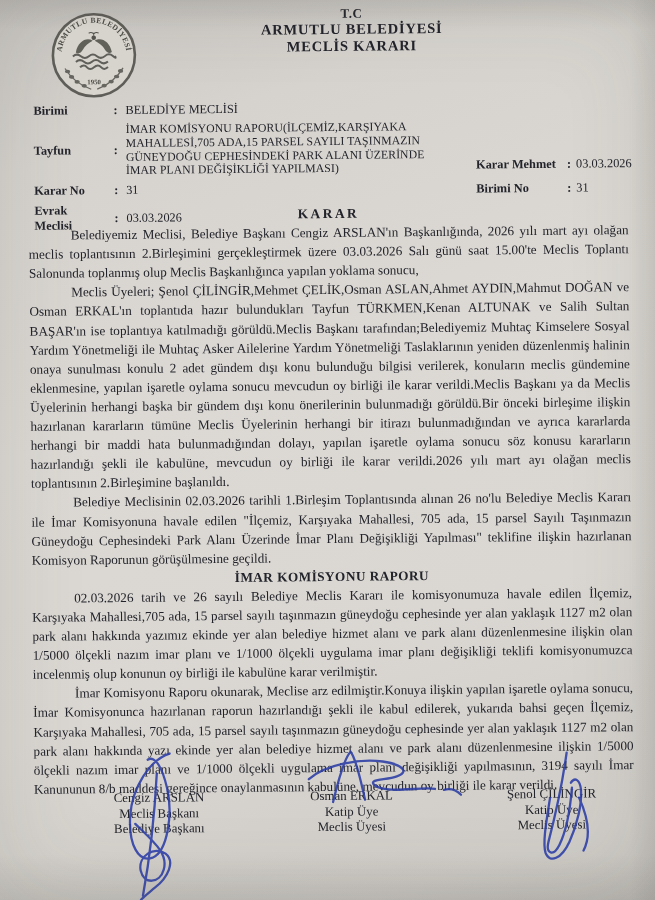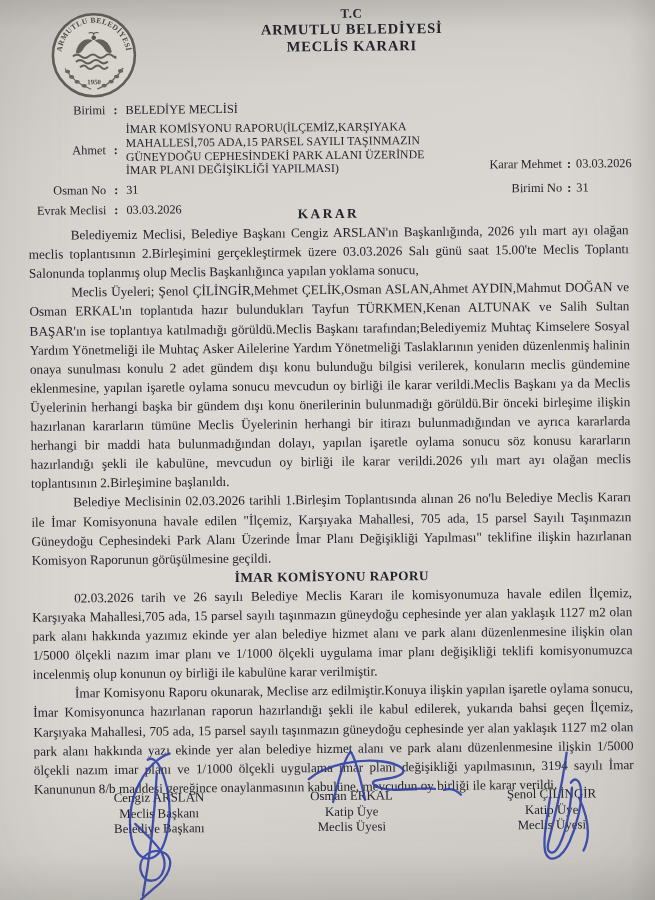--- a/index.html
+++ b/index.html
@@ -20,21 +20,21 @@
 
   .logo{position:absolute;left:52px;top:8px;width:90px;height:90px;}
 
   .title-block{position:absolute;left:215px;top:6px;width:280px;text-align:center;font-weight:bold;}
   .title-block .t1{font-size:13px;line-height:15px;letter-spacing:.5px;}
   .title-block .t2{font-size:14.5px;line-height:17px;letter-spacing:.8px;}
   .title-block .t3{font-size:14.5px;line-height:17px;letter-spacing:.8px;}
 
   .meta-left{position:absolute;left:36px;top:101px;width:436px;font-size:12.3px;}
   .mrow{display:flex;align-items:center;margin-bottom:5px;}
-  .mlabel{font-weight:normal;width:72px;flex:0 0 72px;text-align:right;}
+  .mlabel{font-weight:bold;width:72px;flex:0 0 72px;}
   .mcolon{font-weight:bold;width:20px;flex:0 0 20px;text-align:center;}
   .mvalue{flex:1;}
   .konusu .mvalue{font-size:11.7px;line-height:13.8px;letter-spacing:.1px;}
 
   .meta-right{position:absolute;left:478px;top:159px;width:172px;font-size:12.4px;}
   .meta-right .mlabel{width:86px;flex:0 0 86px;}
   .meta-right .mcolon{width:14px;flex:0 0 14px;}
   .meta-right .mrow{margin-bottom:9px;}
 
   .doc-body{position:absolute;left:30px;top:204px;width:600px;
@@ -101,26 +101,26 @@
       <div class="t3">MECLİS KARARI</div>
     </div>
 
     <div class="meta-left">
       <div class="mrow">
         <span class="mlabel">Birimi</span>
         <span class="mcolon">:</span>
         <span class="mvalue">BELEDİYE MECLİSİ</span>
       </div>
       <div class="mrow konusu">
-        <span class="mlabel">Ahmet</span>
+        <span class="mlabel">Tayfun</span>
         <span class="mcolon">:</span>
         <span class="mvalue" style="max-width:330px">İMAR KOMİSYONU RAPORU(İLÇEMİZ,KARŞIYAKA MAHALLESİ,705 ADA,15 PARSEL SAYILI TAŞINMAZIN GÜNEYDOĞU CEPHESİNDEKİ PARK ALANI ÜZERİNDE İMAR PLANI DEĞİŞİKLİĞİ YAPILMASI)</span>
       </div>
       <div class="mrow">
-        <span class="mlabel">Osman No</span>
+        <span class="mlabel">Karar No</span>
         <span class="mcolon">:</span>
         <span class="mvalue">31</span>
       </div>
       <div class="mrow">
         <span class="mlabel">Evrak Meclisi</span>
         <span class="mcolon">:</span>
         <span class="mvalue">03.03.2026</span>
       </div>
     </div>
 

